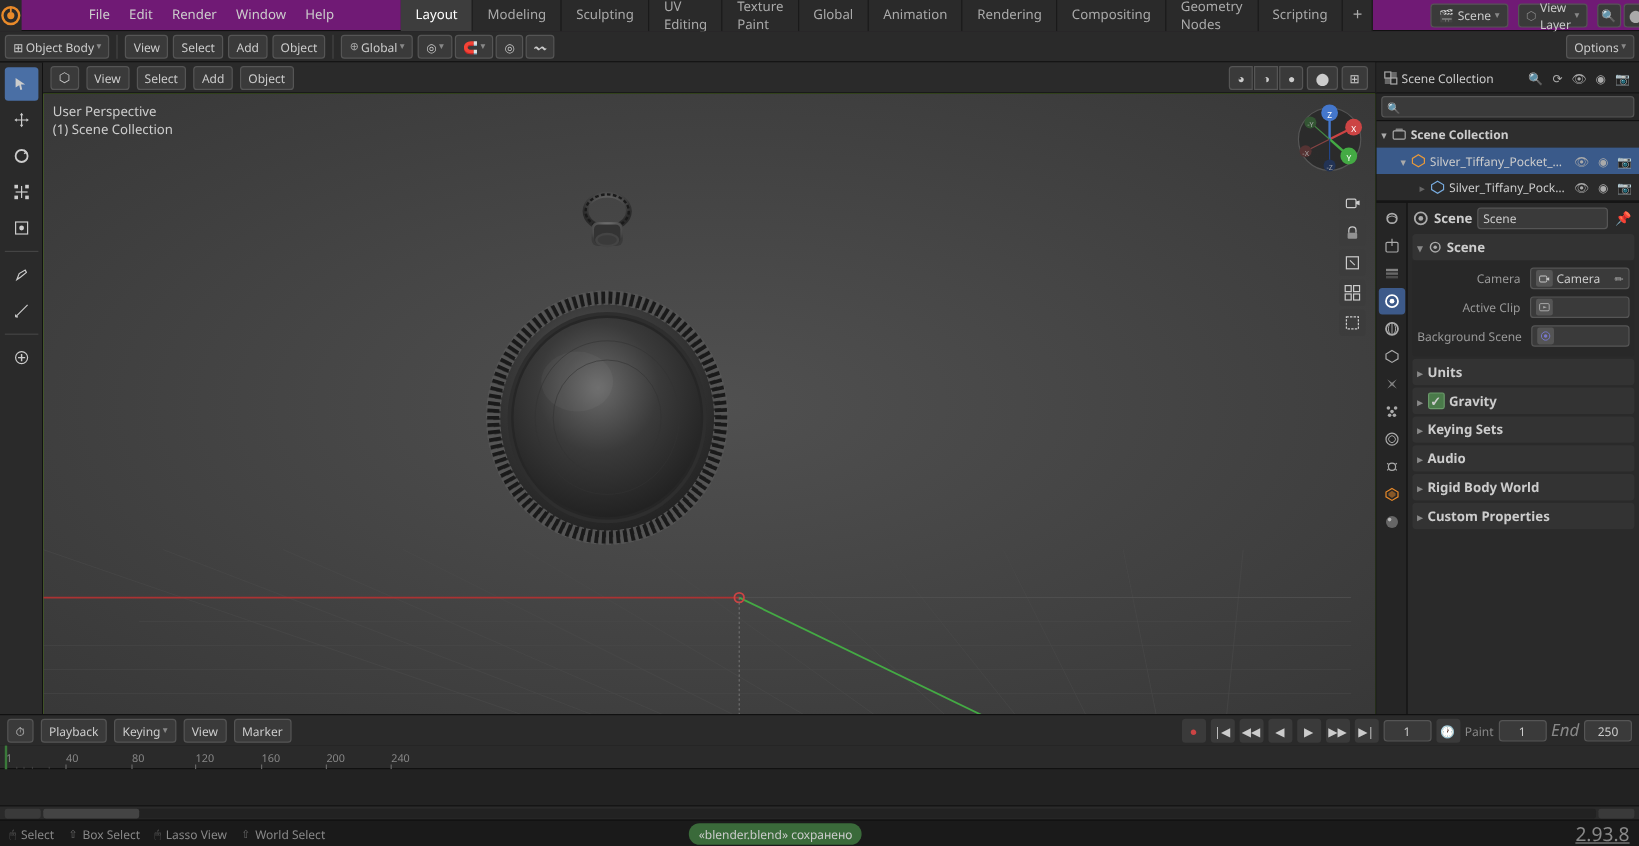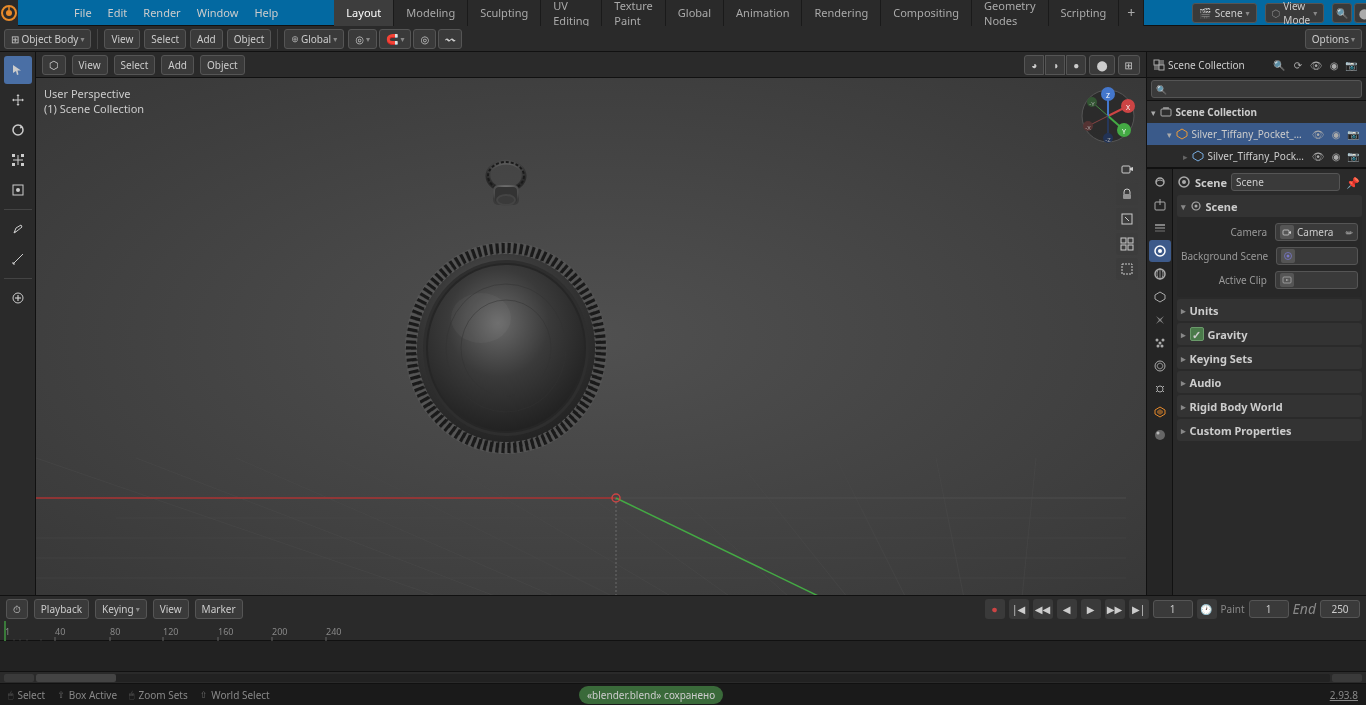--- a/index.html
+++ b/index.html
@@ -11,21 +11,21 @@
       font-size: 11px;
       color: #cccccc;
       overflow: hidden;
       display: flex;
       flex-direction: column;
     }
 
     
     .top-menubar {
       height: 26px;
-      background: #0369a1;
+      background: #701a75;
       display: flex;
       align-items: center;
       border-bottom: 1px solid #111;
       flex-shrink: 0;
       gap: 48px;
     }
     .top-menubar .logo {
       width: 28px;
       height: 26px;
       display: flex;
@@ -407,21 +407,21 @@
     .info-bubble {
       background: #3a6a3a;
       border-radius: 10px;
       padding: 2px 8px;
       font-size: 10px;
       color: #ccc;
     }
 
     .version-label {
       margin-left: auto;
-      font-size: 10px;
+      font-size: 16px;
       color: #888;
       text-decoration: underline;
     }
   </style>
 </head>
 <body>
 
 <div class="top-menubar">
 
   <div class="logo">
@@ -456,21 +456,21 @@
   </div>
 
   <div class="scene-bar">
     <div style="display:flex;align-items:center;gap:3px;background:#3a3a3a;border:1px solid #555;border-radius:3px;padding:0 6px;height:20px;cursor:pointer;">
       <span style="font-size:10px;color:#888;">🎬</span>
       <span style="font-size:10px;">Scene</span>
       <span class="dropdown-arrow">▾</span>
     </div>
     <div style="display:flex;align-items:center;gap:3px;background:#3a3a3a;border:1px solid #555;border-radius:3px;padding:0 6px;height:20px;cursor:pointer;margin-left:4px;">
       <span style="font-size:10px;color:#888;">⬡</span>
-      <span style="font-size:10px;">View Mode</span>
+      <span style="font-size:10px;">View Layer</span>
       <span class="dropdown-arrow">▾</span>
     </div>
 
     <div style="display:flex;align-items:center;gap:2px;margin-left:4px;">
       <div style="width:20px;height:20px;background:#3a3a3a;border:1px solid #555;border-radius:3px;display:flex;align-items:center;justify-content:center;cursor:pointer;">
         <span style="font-size:10px;color:#aaa;">🔍</span>
       </div>
       <div style="width:20px;height:20px;background:#3a3a3a;border:1px solid #555;border-radius:3px;display:flex;align-items:center;justify-content:center;cursor:pointer;">
         <span style="font-size:10px;color:#aaa;">⬤</span>
       </div>
@@ -963,39 +963,39 @@
                       <rect x="1" y="3" width="6" height="5" rx="1" fill="none" stroke="#ccc" stroke-width="0.8"></rect>
                       <polygon points="7,5 9,4 9,7 7,6" fill="#ccc"></polygon>
                     </svg>
                 </div>
                 <span style="font-size:10px;flex:1;">Camera</span>
                 <span style="font-size:9px;color:#aaa;cursor:pointer;">✏</span>
               </div>
             </div>
 
             <div class="prop-row">
+              <span class="prop-label">Active Clip</span>
+              <div class="prop-field">
+                <div class="prop-field-icon">
+                  <svg width="10" height="10" viewBox="0 0 10 10">
+                      <rect x="1" y="2" width="8" height="6" rx="1" fill="none" stroke="#aaa" stroke-width="0.8"></rect>
+                      <polygon points="4,4 7,5 4,6" fill="#aaa"></polygon>
+                    </svg>
+                </div>
+                <span style="font-size:10px;flex:1;color:#888;"></span>
+              </div>
+            </div>
+
+            <div class="prop-row">
               <span class="prop-label">Background Scene</span>
               <div class="prop-field">
                 <div class="prop-field-icon">
                   <svg width="10" height="10" viewBox="0 0 10 10">
                       <circle cx="5" cy="5" r="3.5" fill="none" stroke="#7777cc" stroke-width="0.8"></circle>
                       <circle cx="5" cy="5" r="1.5" fill="#7777cc"></circle>
-                    </svg>
-                </div>
-                <span style="font-size:10px;flex:1;color:#888;"></span>
-              </div>
-            </div>
-
-            <div class="prop-row">
-              <span class="prop-label">Active Clip</span>
-              <div class="prop-field">
-                <div class="prop-field-icon">
-                  <svg width="10" height="10" viewBox="0 0 10 10">
-                      <rect x="1" y="2" width="8" height="6" rx="1" fill="none" stroke="#aaa" stroke-width="0.8"></rect>
-                      <polygon points="4,4 7,5 4,6" fill="#aaa"></polygon>
                     </svg>
                 </div>
                 <span style="font-size:10px;flex:1;color:#888;"></span>
               </div>
             </div>
           </div>
         </div>
 
         <div class="prop-section">
           <div class="prop-section-header">
@@ -1136,25 +1136,25 @@
     <div style="width:30px;height:8px;background:#3a3a3a;border-radius:2px;margin-right:4px;"></div>
   </div>
 
   <div class="status-bar">
     <div class="status-item">
       <span style="font-size:9px;color:#666;">🖱</span>
       <span>Select</span>
     </div>
     <div class="status-item">
       <span style="font-size:9px;color:#666;">⇧</span>
-      <span>Box Active</span>
+      <span>Box Select</span>
     </div>
     <div class="status-item">
       <span style="font-size:9px;color:#666;">🖱</span>
-      <span>Zoom Sets</span>
+      <span>Lasso View</span>
     </div>
     <div class="status-item">
       <span style="font-size:9px;color:#666;">⇧</span>
       <span>World Select</span>
     </div>
 
     <div style="margin:0 auto;">
       <div class="info-bubble">
         <span>«blender.blend» сохранено</span>
       </div>

